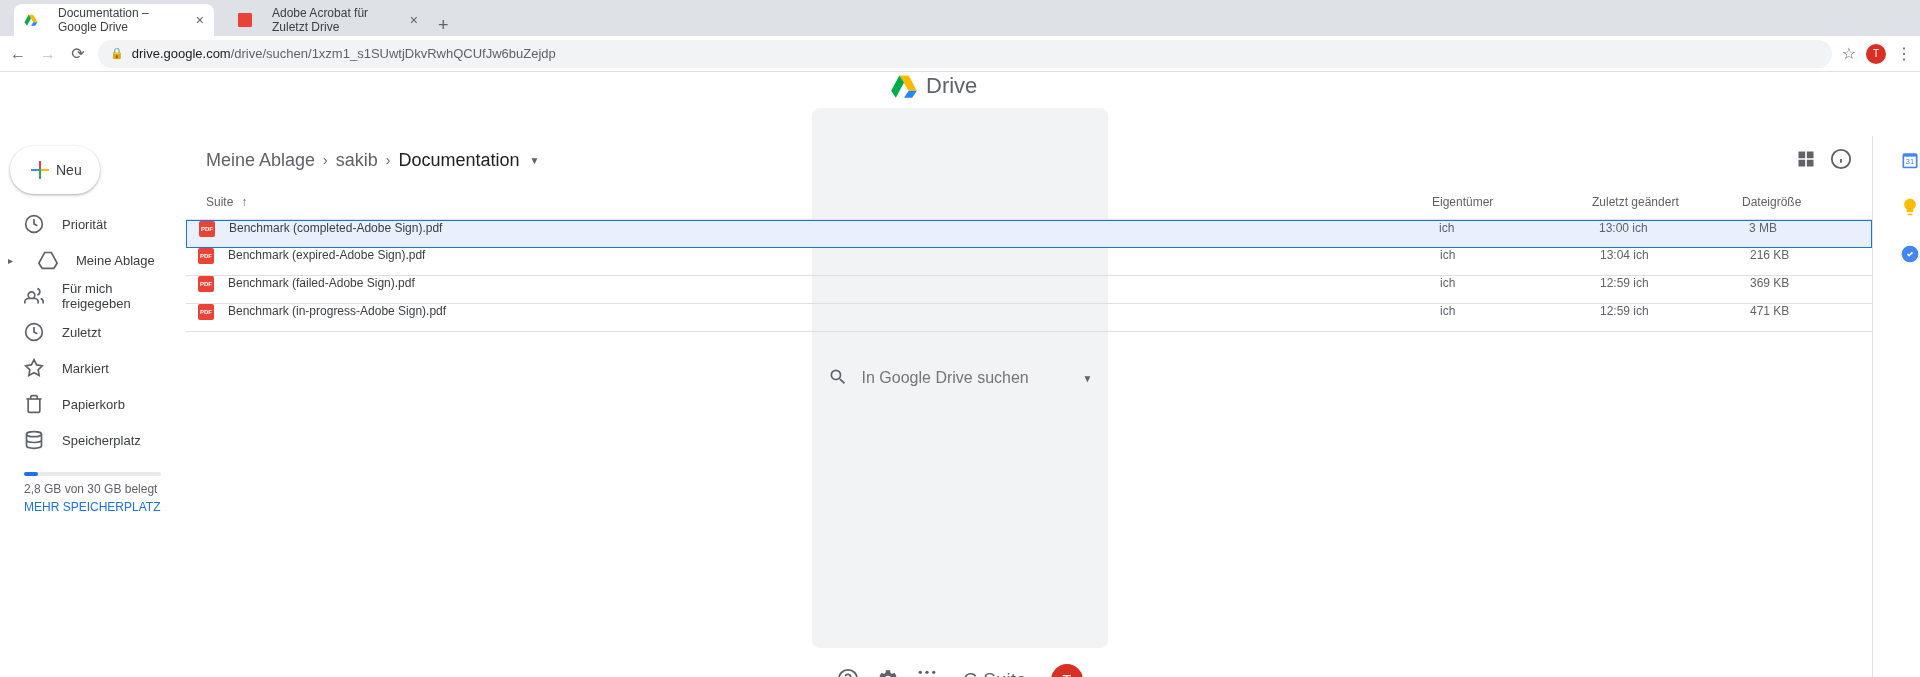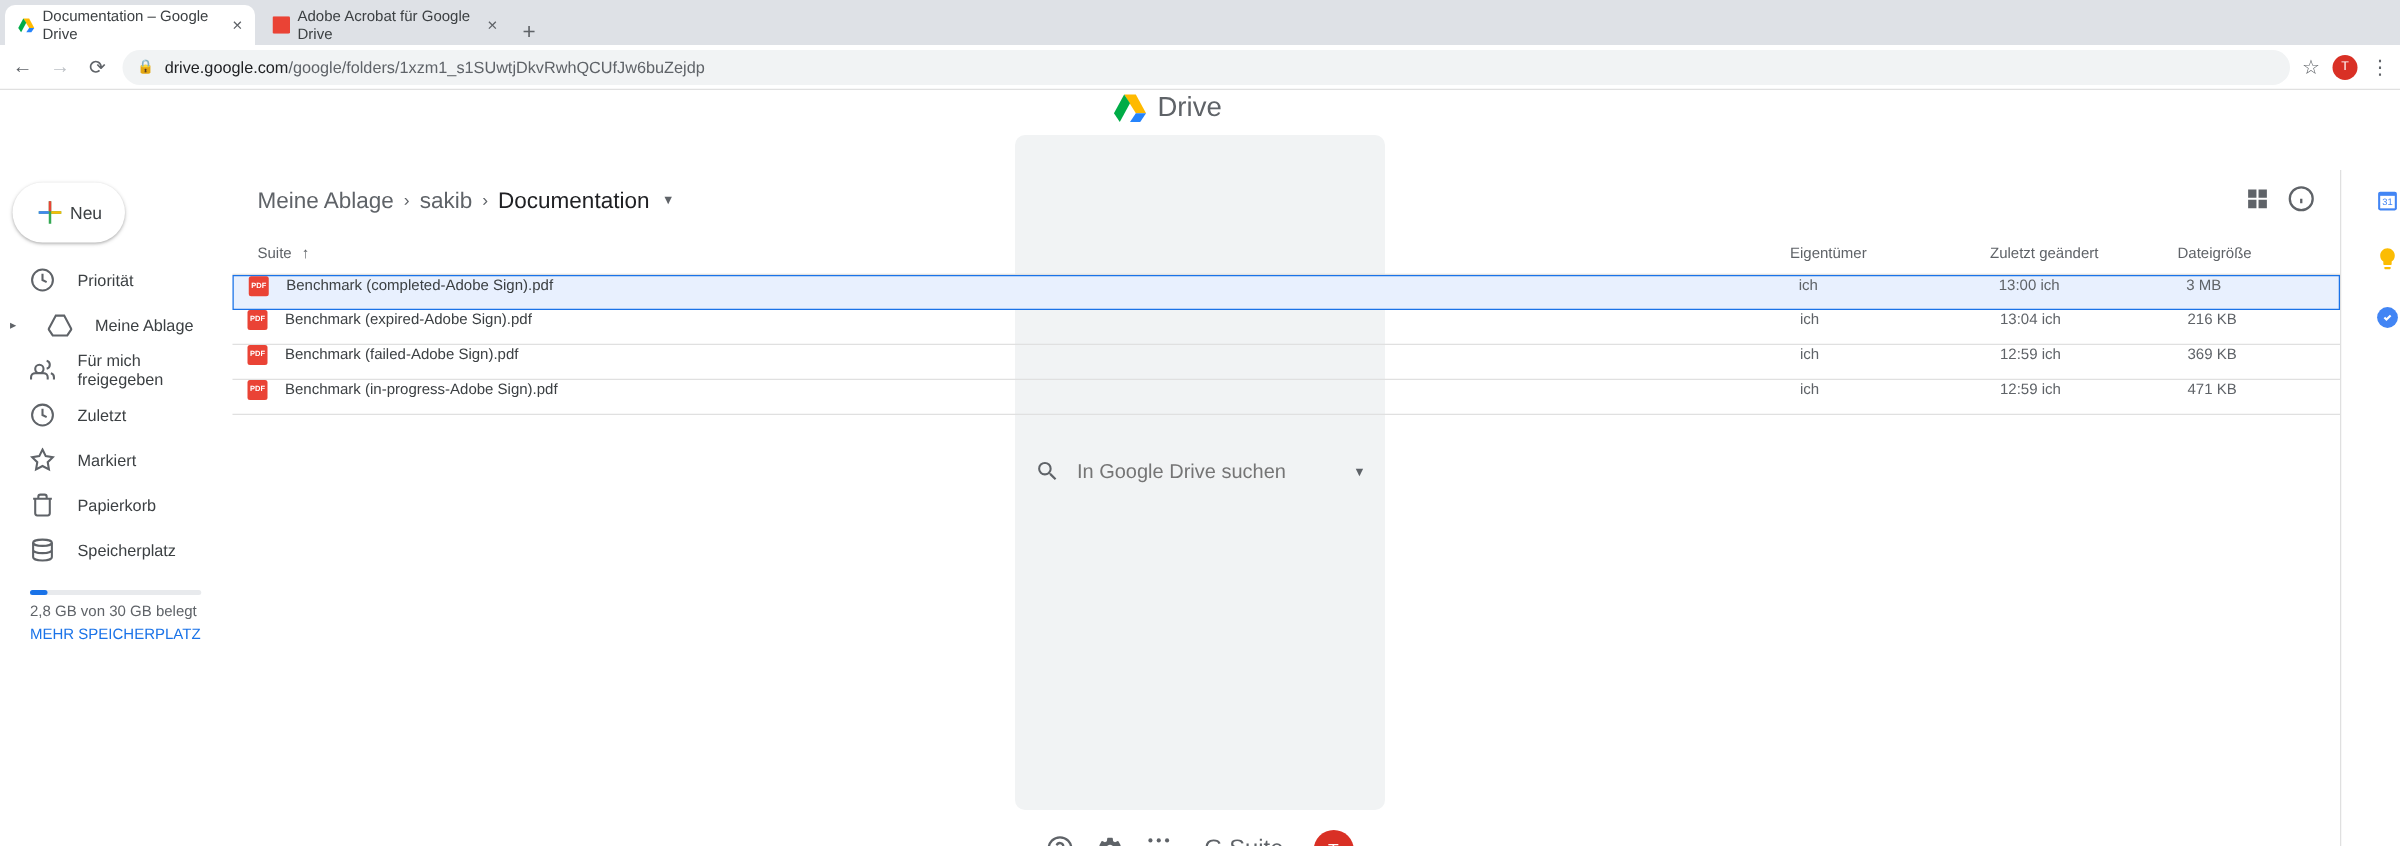--- a/index.html
+++ b/index.html
@@ -1,20 +1,20 @@
 <!DOCTYPE html>
 <html><head>
   <meta charset="utf-8">
   <style>
     * { margin: 0; padding: 0; box-sizing: border-box; font-family: Arial, sans-serif; }
     body { font-size: 13px; color: #3c4043; overflow: hidden; }
     
     
     .browser-chrome { background: #dee1e6; height: 36px; display: flex; align-items: flex-end; }
-    .tab { background: #fff; height: 32px; display: flex; align-items: center; padding: 0 10px; border-radius: 8px 8px 0 0; margin-left: 4px; max-width: 200px; font-size: 12px; color: #3c4043; gap: 6px; }
+    .tab { background: #fff; height: 32px; display: flex; align-items: center; padding: 0 10px; border-radius: 8px 8px 0 0; margin-left: 14px; max-width: 200px; font-size: 12px; color: #3c4043; gap: 20px; }
     .tab.inactive { background: transparent; }
     .tab-favicon { width: 16px; height: 16px; display: flex; align-items: center; justify-content: center; }
     .tab-close { font-size: 14px; color: #5f6368; margin-left: 6px; cursor: pointer; }
     .new-tab { color: #5f6368; font-size: 18px; padding: 0 10px; cursor: pointer; }
     
     .address-bar-row { background: #fff; height: 36px; display: flex; align-items: center; padding: 0 8px; gap: 10px; border-bottom: 1px solid #e0e0e0; }
     .nav-btn { color: #5f6368; font-size: 16px; cursor: pointer; width: 20px; text-align: center; }
     .nav-btn.disabled { color: #bdc1c6; }
     .address-bar { flex: 1; background: #f1f3f4; border-radius: 14px; height: 28px; display: flex; align-items: center; padding: 0 12px; font-size: 13px; gap: 8px; }
     .lock-icon { color: #5f6368; font-size: 11px; }
@@ -97,33 +97,33 @@
     </span>
     <span>Documentation – Google Drive</span>
     <span class="tab-close">×</span>
   </div>
   <div class="tab inactive">
     <span class="tab-favicon">
       <svg width="14" height="14" viewBox="0 0 24 24">
           <rect width="24" height="24" fill="#ea4335" rx="2"></rect>
         </svg>
     </span>
-    <span>Adobe Acrobat für Google Drive</span>
+    <span>Adobe Acrobat für Zuletzt Drive</span>
     <span class="tab-close">×</span>
   </div>
   <span class="new-tab">+</span>
 </div>
 
 <div class="address-bar-row">
   <span class="nav-btn">←</span>
   <span class="nav-btn disabled">→</span>
   <span class="nav-btn">⟳</span>
   <div class="address-bar">
     <span class="lock-icon">🔒</span>
-    <span><span class="url-text">drive.google.com</span><span class="url-path">/google/folders/1xzm1_s1SUwtjDkvRwhQCUfJw6buZejdp</span></span>
+    <span><span class="url-text">drive.google.com</span><span class="url-path">/drive/suchen/1xzm1_s1SUwtjDkvRwhQCUfJw6buZejdp</span></span>
   </div>
   <span class="star-icon">☆</span>
   <span class="profile-dot">T</span>
   <span class="kebab">⋮</span>
 </div>
 
 <div class="drive-header">
   <div class="drive-logo">
     <span class="drive-logo-icon">
       <svg width="28" height="28" viewBox="0 0 24 24">

